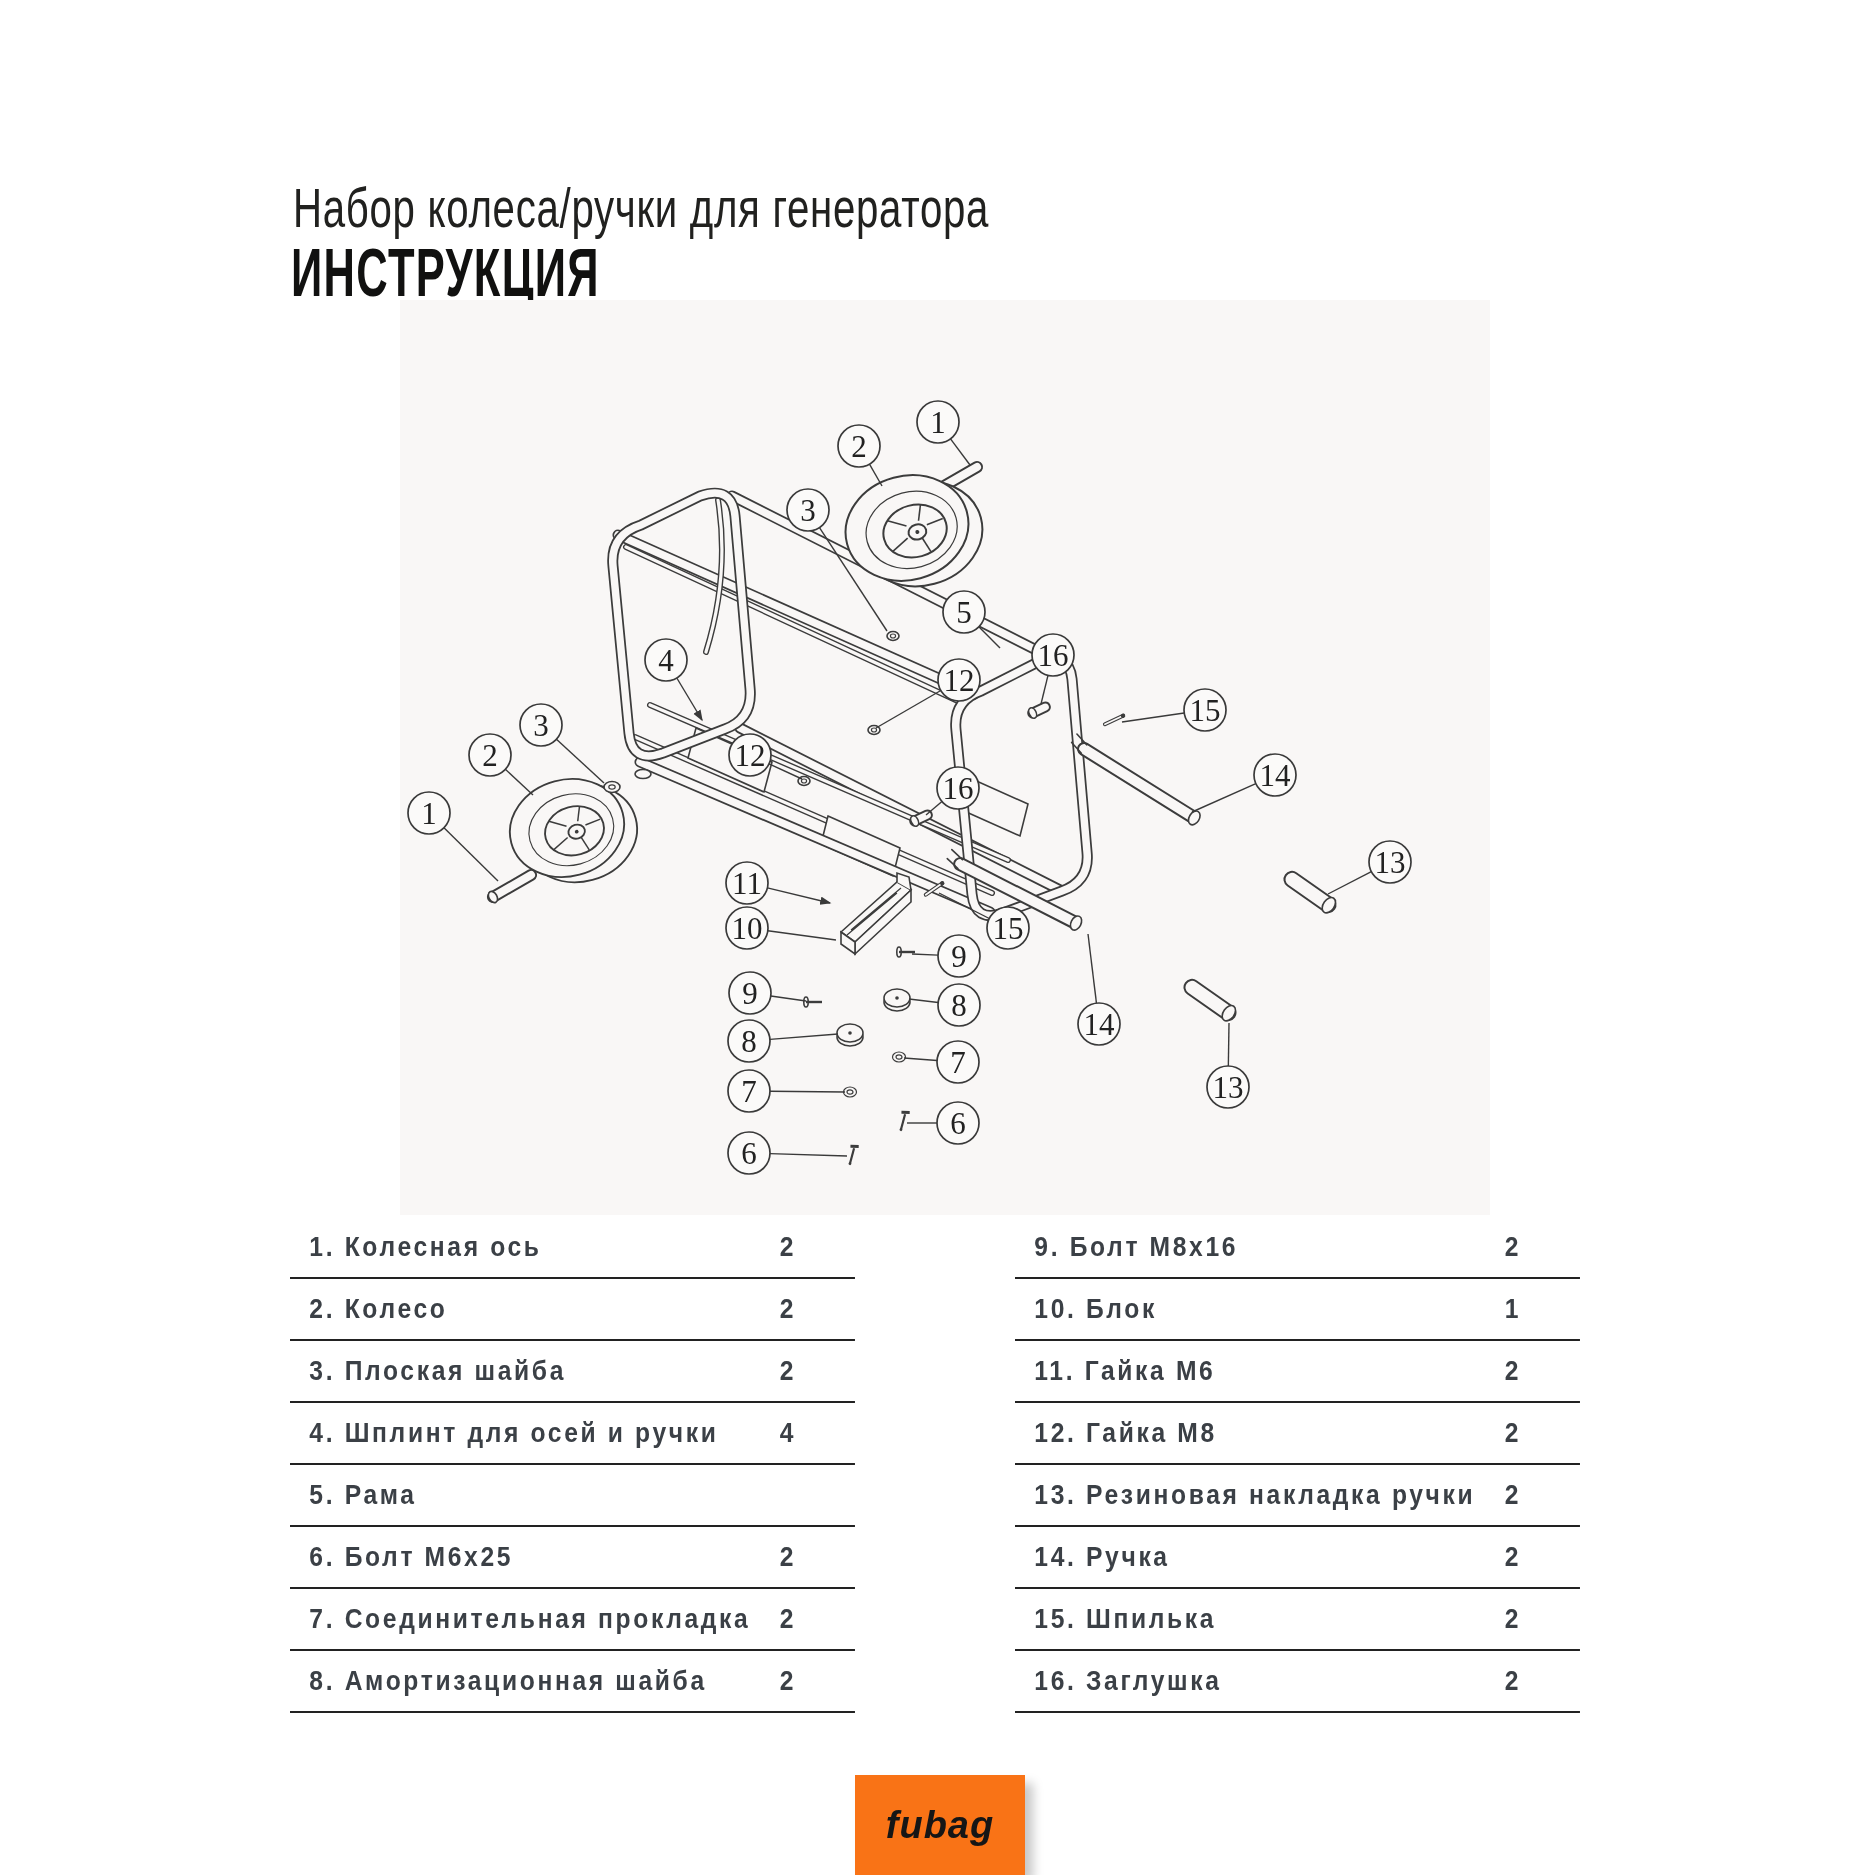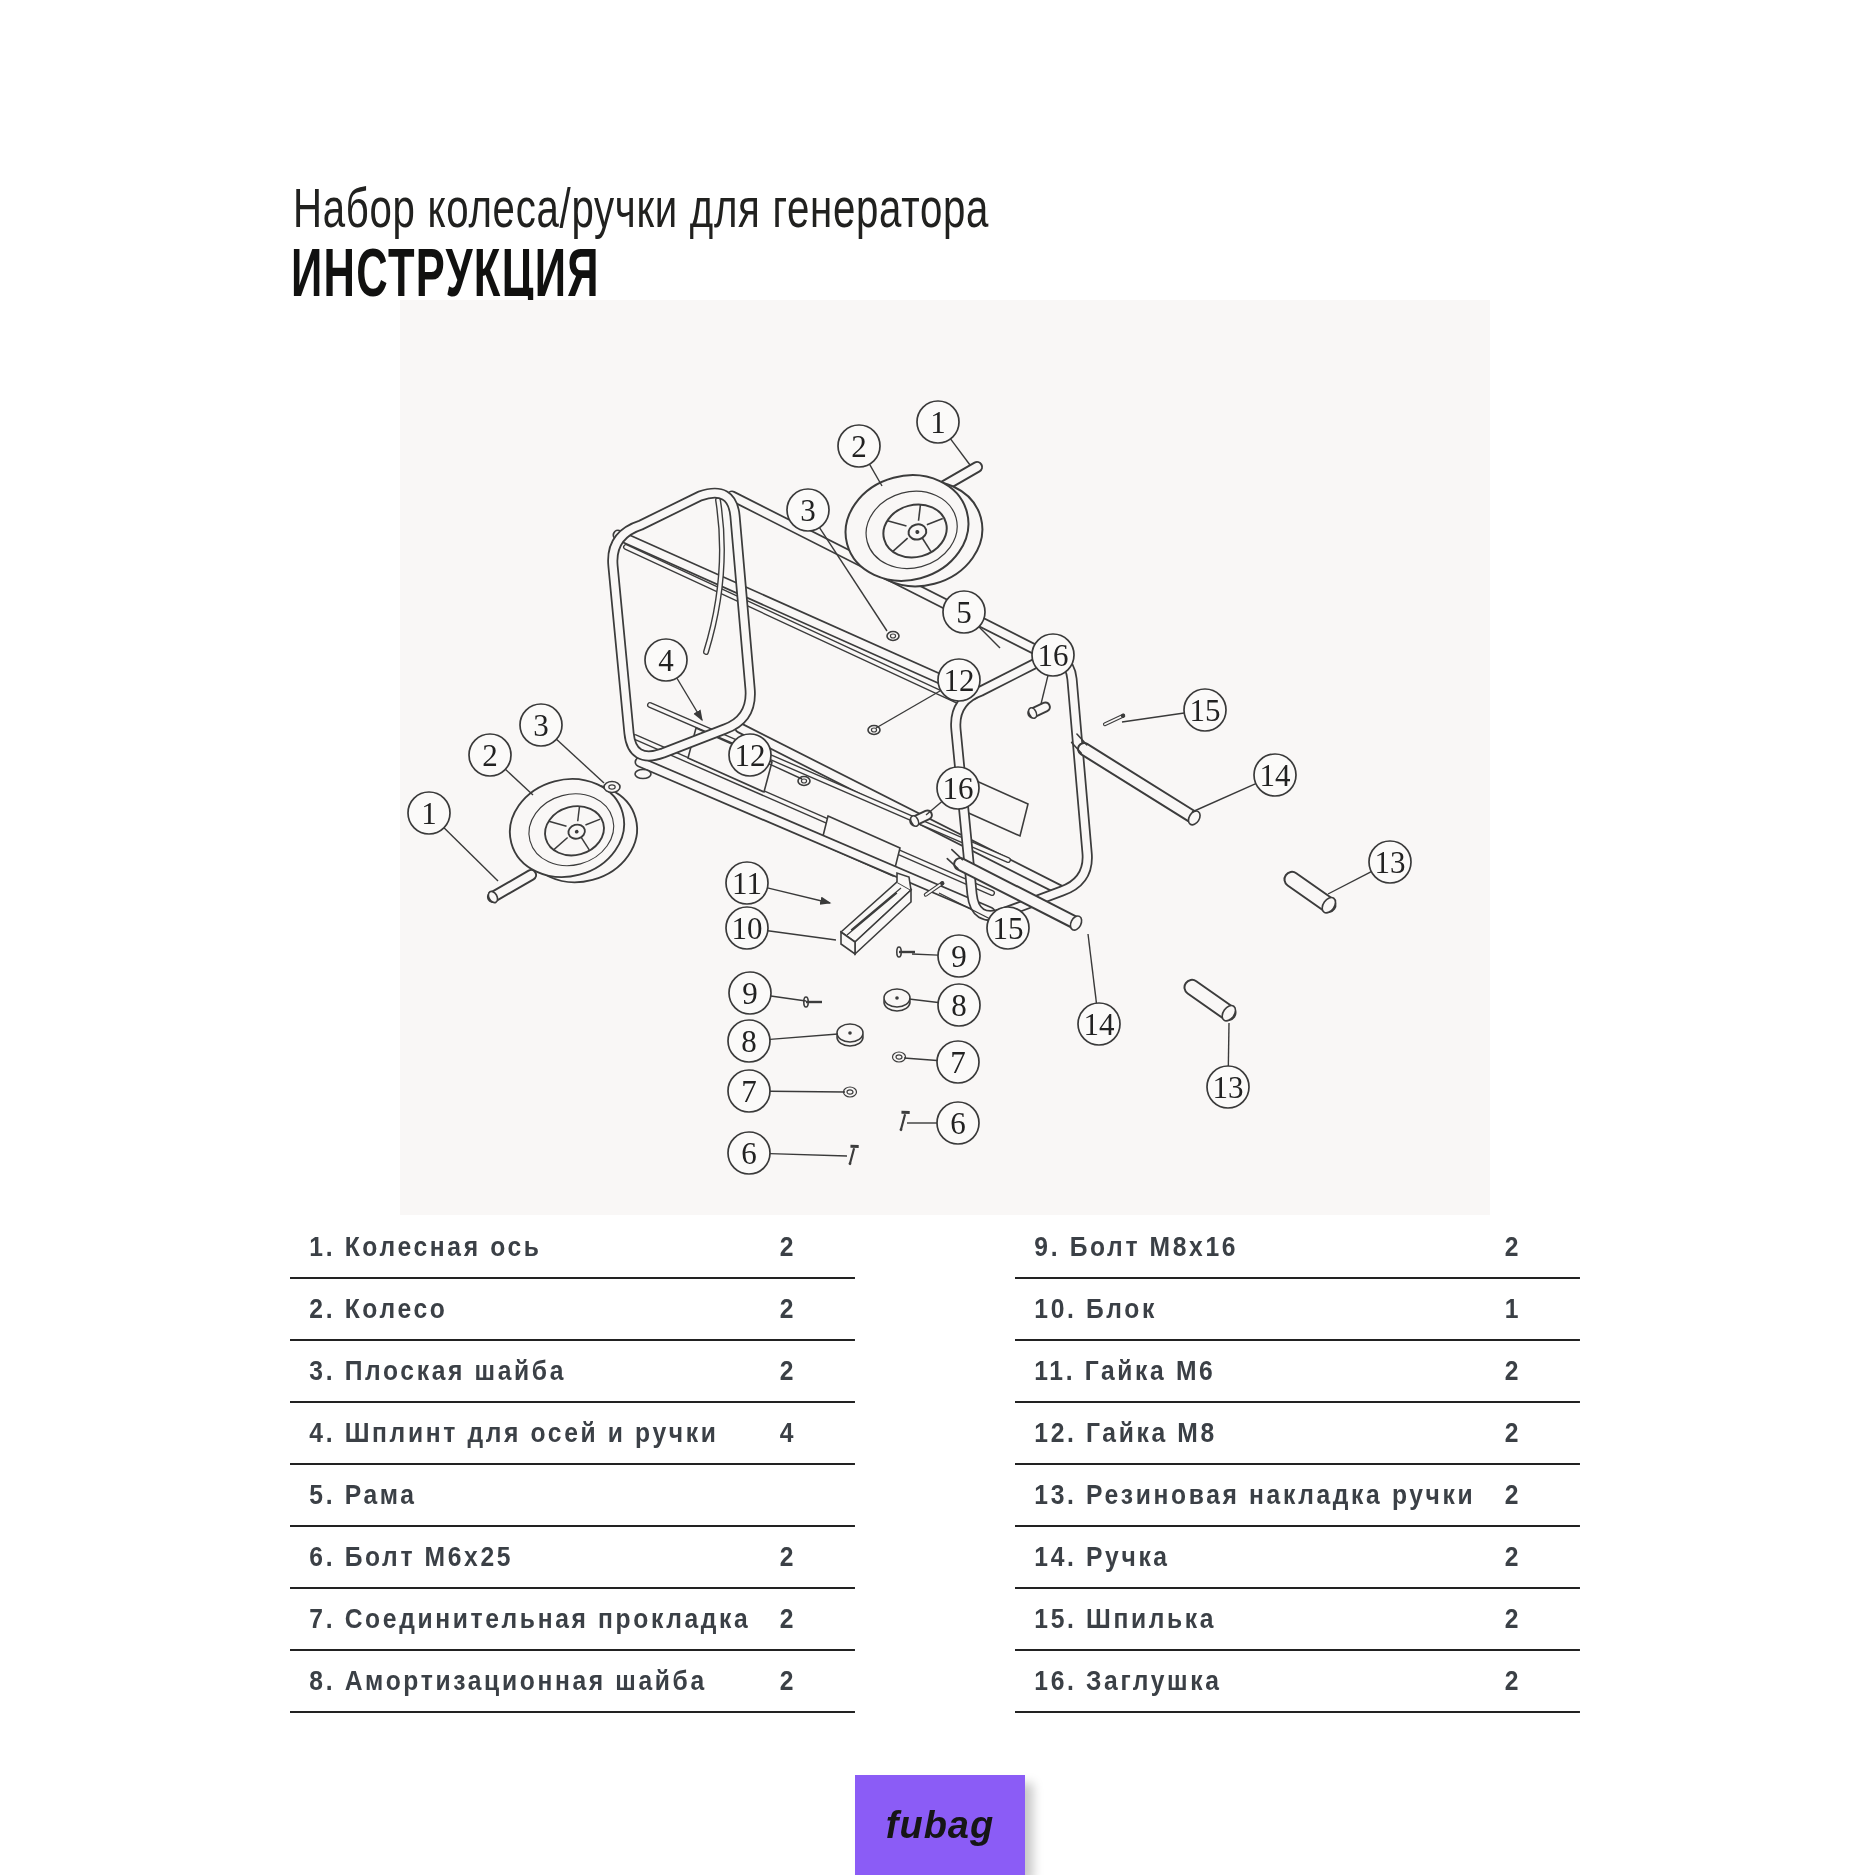--- a/index.html
+++ b/index.html
@@ -350,17 +350,17 @@
       <div class="prow">
         <span class="pname">15. Шпилька</span>
         <span class="pqty">2</span>
       </div>
       <div class="prow">
         <span class="pname">16. Заглушка</span>
         <span class="pqty">2</span>
       </div>
     </div>
 
-  <div class="logo" style="background: #8b5cf6; text-align: right;">
+  <div class="logo" style="background: #f97316; text-align: right;">
     <span>fubag</span>
   </div>
 
 </div>
 
 </body></html>

